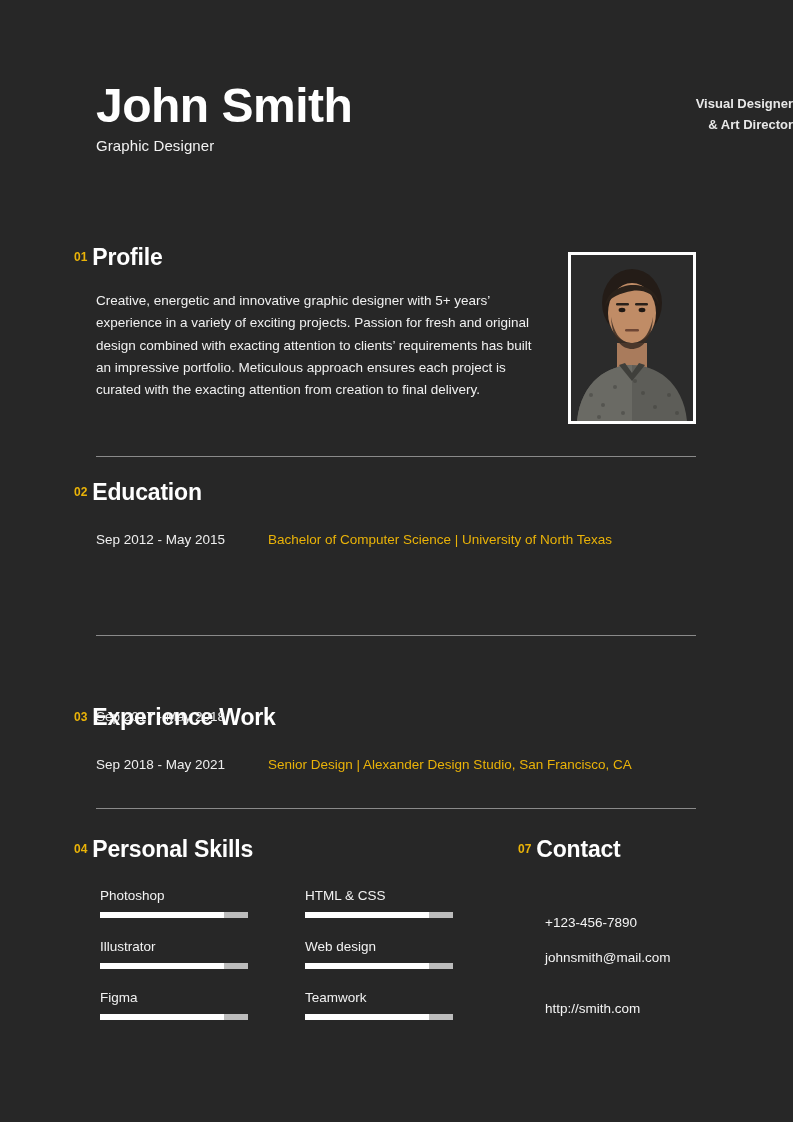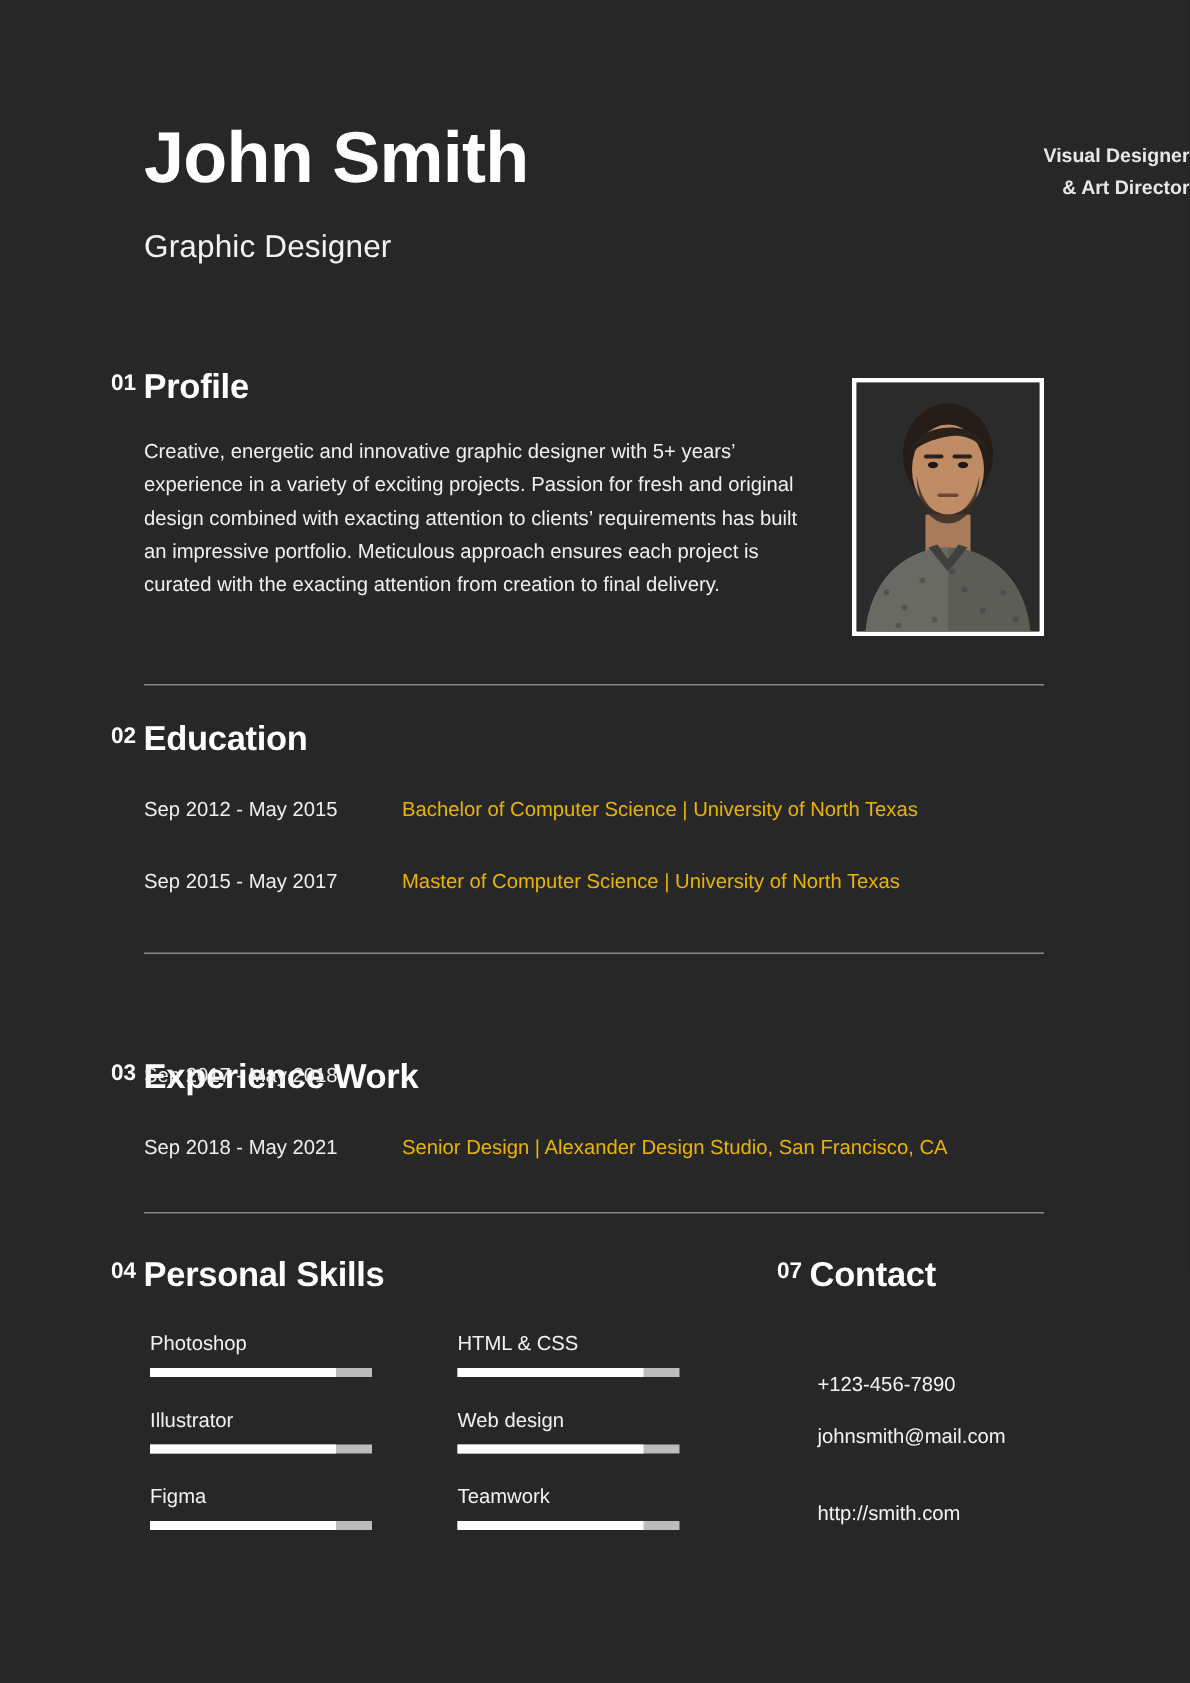--- a/index.html
+++ b/index.html
@@ -26,24 +26,24 @@
     width: 600px;
   }
   .name {
     font-size: 48px;
     font-weight: bold;
     letter-spacing: -0.5px;
     line-height: 1.15;
     color: #ffffff;
   }
   .role {
-    font-size: 21px;
+    font-size: 15px;
     font-weight: 400;
     color: #f2f2f2;
-    margin-top: 20px;
+    margin-top: 4px;
     letter-spacing: 0.1px;
   }
   .tagline {
     position: absolute;
     right: 0;
     top: 94px;
     width: 220px;
     text-align: right;
     font-size: 13px;
     font-weight: bold;
@@ -51,23 +51,23 @@
     color: #e8e8e8;
   }
 
   
   .section-head {
     position: absolute;
     display: flex;
     align-items: flex-end;
   }
   .sec-num {
-    font-size: 15px;
+    font-size: 12px;
     font-weight: bold;
-    color: #ffffff;
+    color: #eab308;
     line-height: 1;
     padding-bottom: 6px;
     margin-right: 5px;
   }
   .sec-title {
     font-size: 23px;
     font-weight: bold;
     line-height: 1;
     color: #ffffff;
     letter-spacing: -0.2px;
@@ -223,24 +223,20 @@
 
   <div class="section-head" style="left:74px; top:481px;">
     <span class="sec-num">02</span>
     <span class="sec-title">Education</span>
   </div>
 
   <div class="entry" style="top:532px;">
     <span class="entry-date">Sep 2012 - May 2015</span>
     <span class="entry-desc">Bachelor of Computer Science | University of North Texas</span>
   </div>
-  <div class="entry" style="top:580px;">
-    <span class="entry-date">Sep 2015 - May 2017</span>
-    <span class="entry-desc">Master of Computer Science | University of North Texas</span>
-  </div>
 
   <div class="divider" style="top:635px;"></div>
 
   <div class="section-head" style="left:74px; top:662px;margin-top:44px;">
     <span class="sec-num">03</span>
     <span class="sec-title">Experience Work</span>
   </div>
 
   <div class="entry" style="top:709px;">
     <span class="entry-date">Sep 2017 - May 2018</span>

